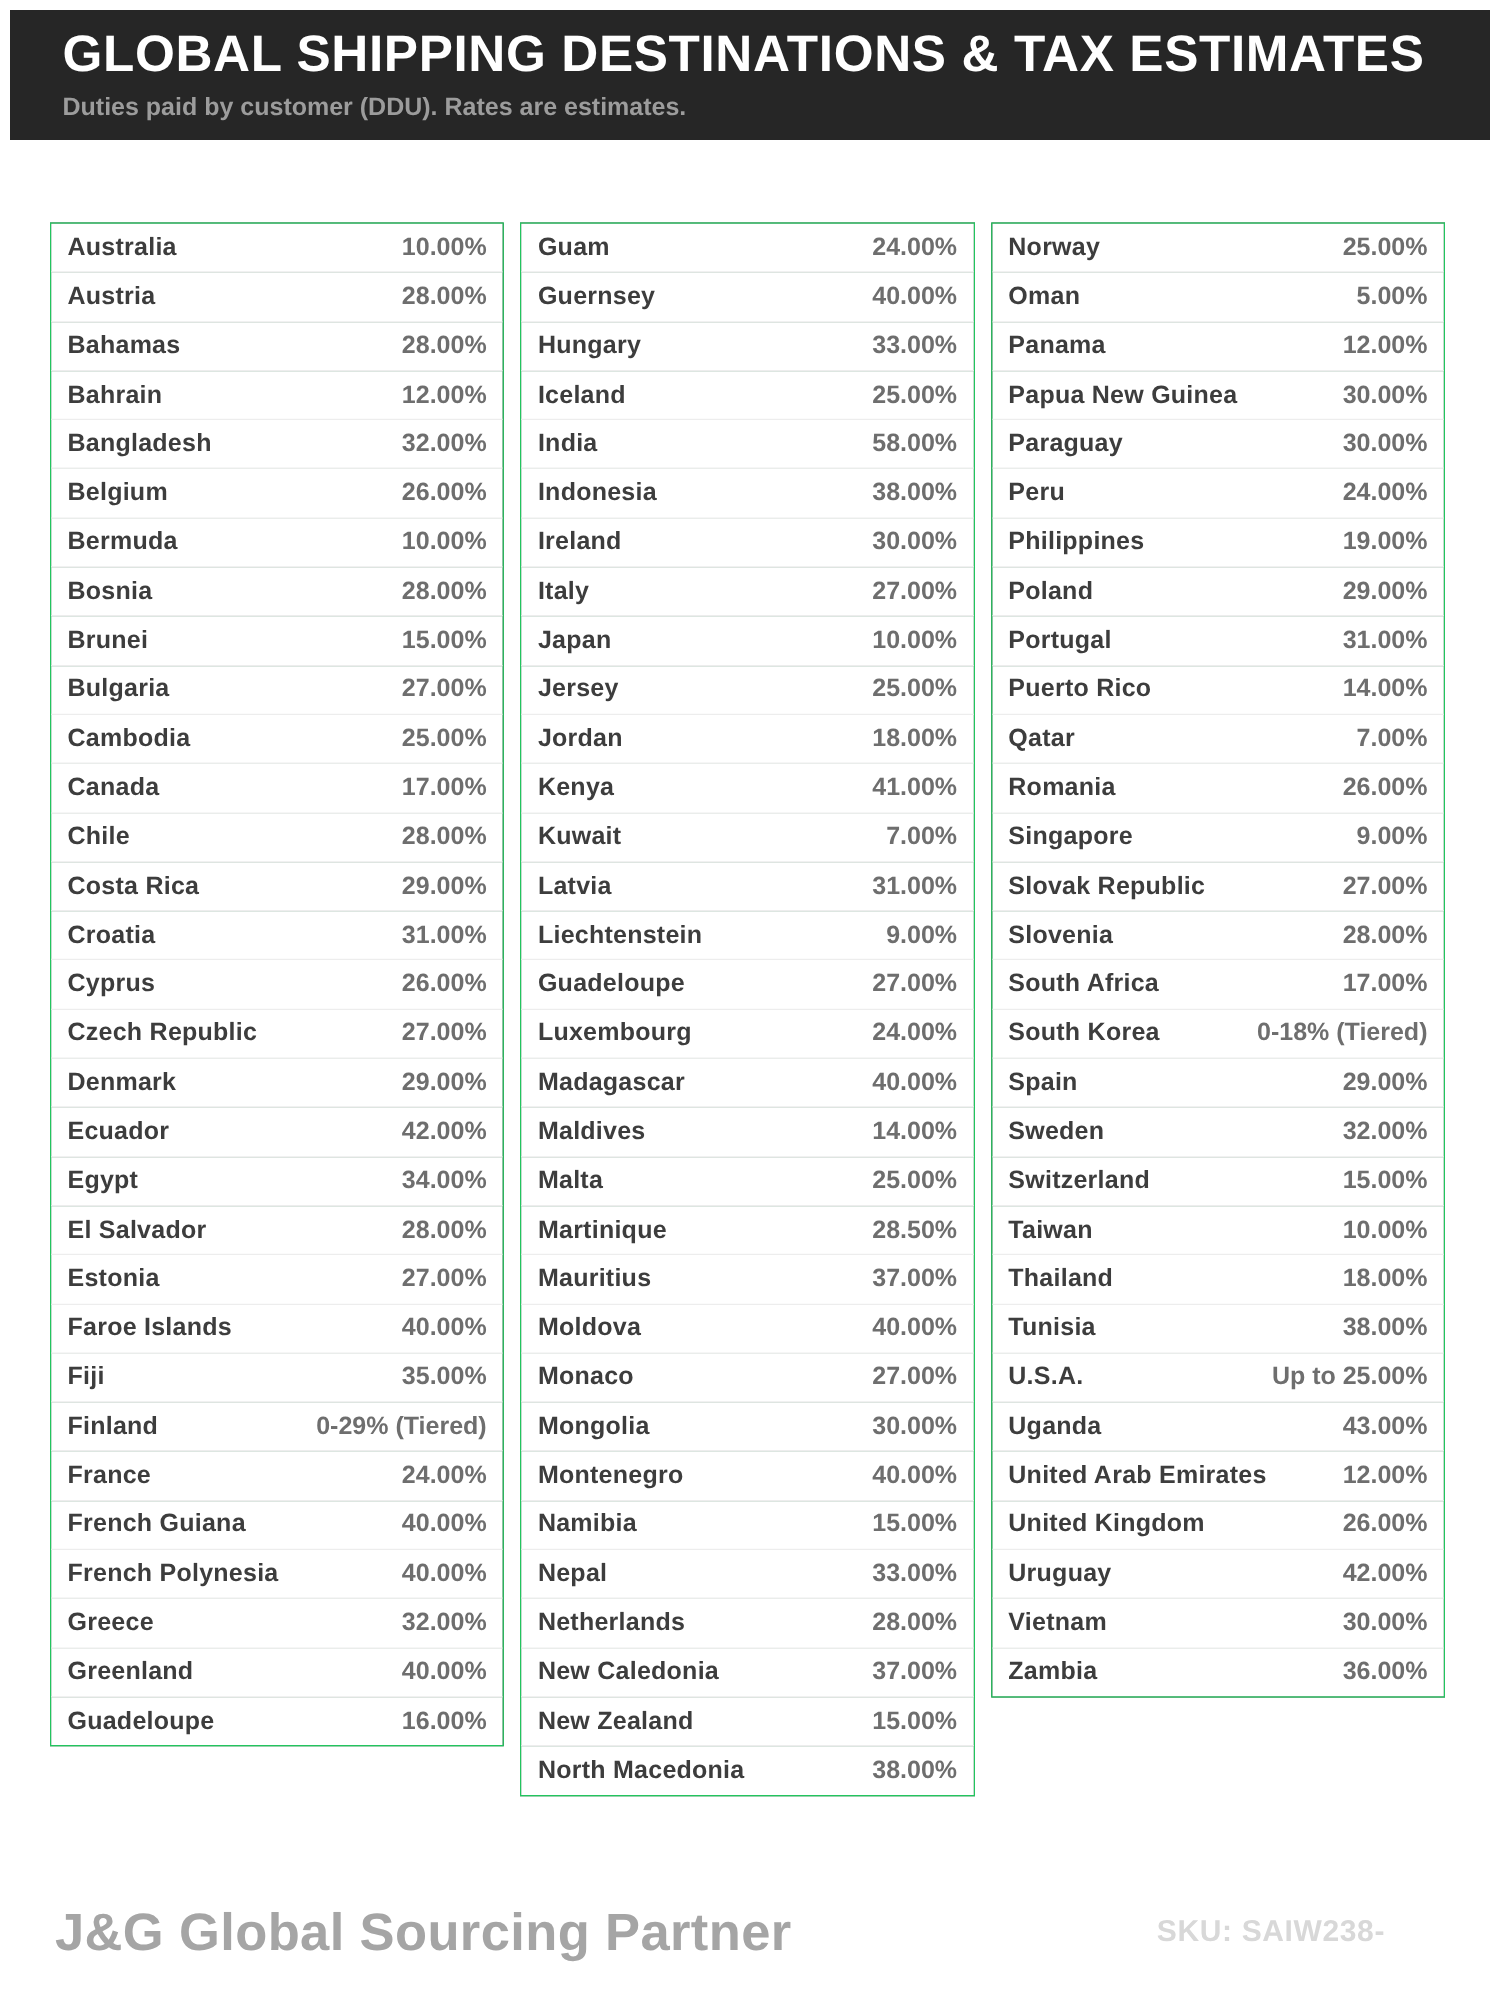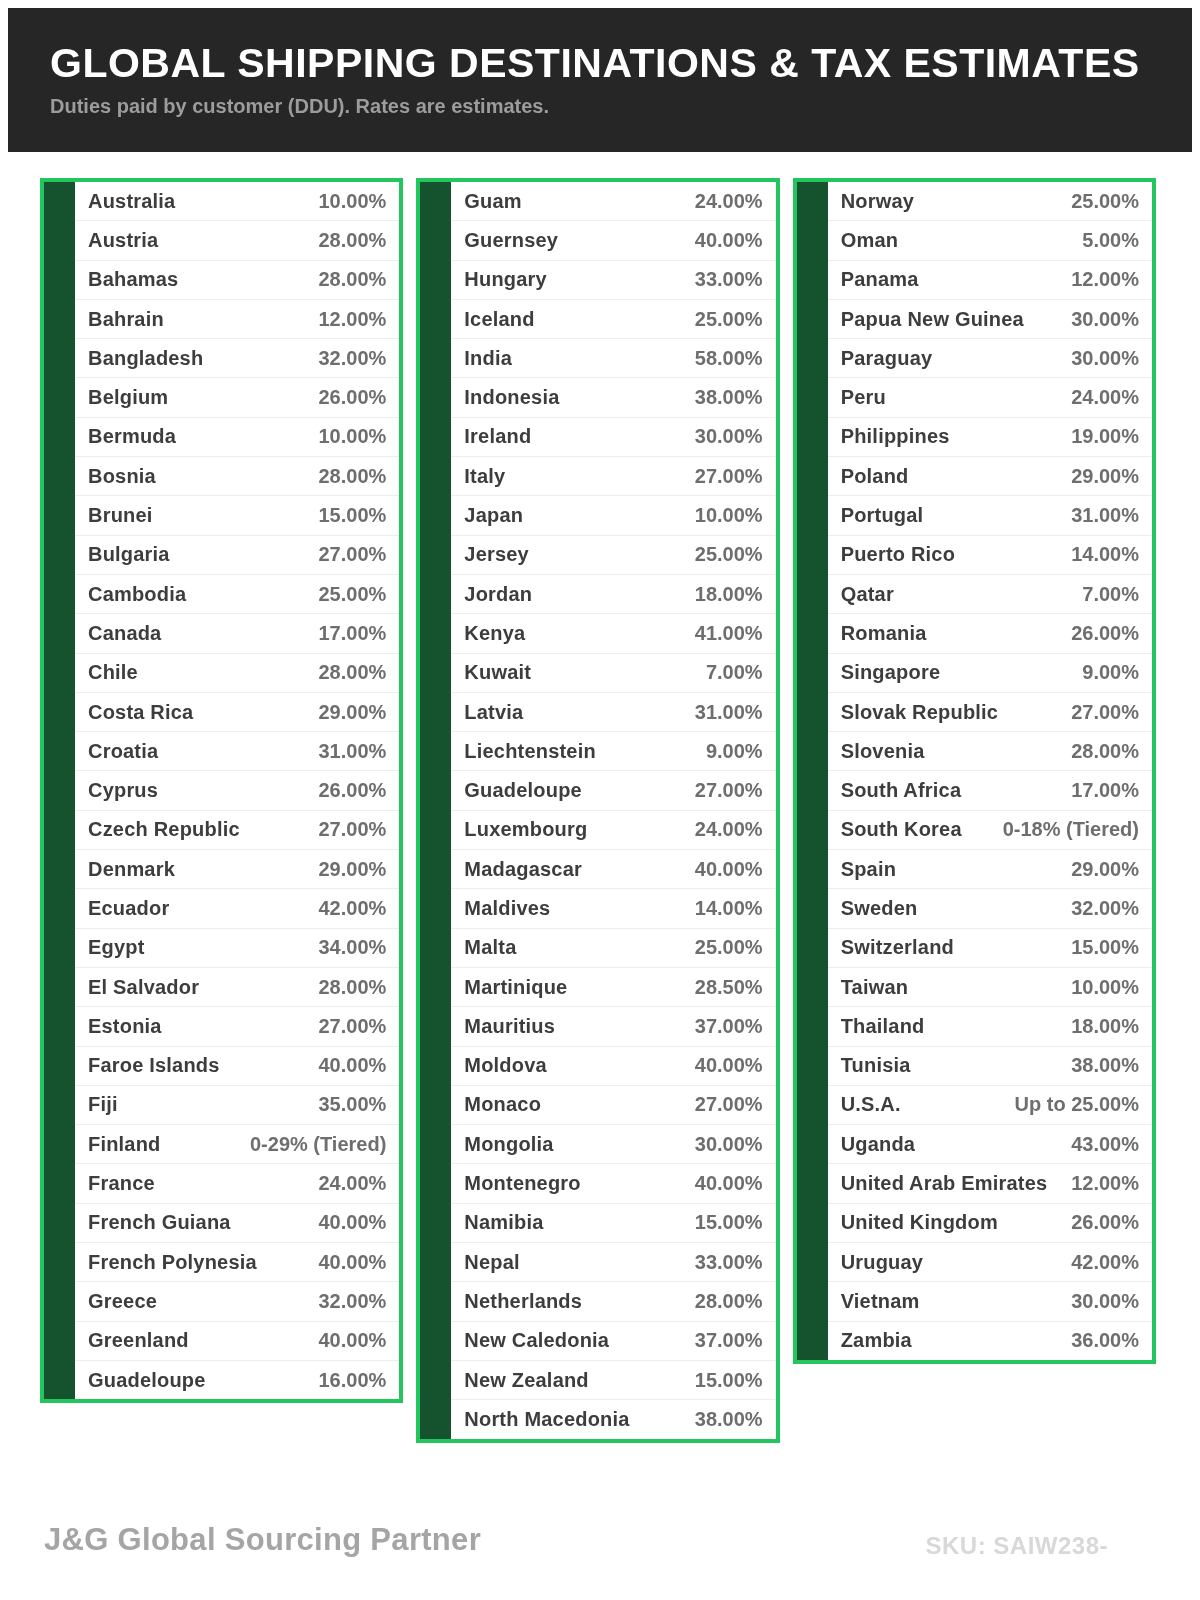--- a/index.html
+++ b/index.html
@@ -13,21 +13,21 @@
     width: 1200px;
     height: 1600px;
     background: #ffffff;
     overflow: hidden;
   }
   .header {
     position: absolute;
     left: 8px;
     top: 8px;
     width: 1184px;
-    height: 144px;
+    height: 104px;
     background: #262626;
     box-sizing: border-box;
     padding-left: 42px;
     display: flex;
     flex-direction: column;
     justify-content: center;
   }
   .title {
     color: #ffffff;
     font-size: 41px;
@@ -45,23 +45,22 @@
     position: absolute;
     top: 178px;
     left: 40px;
     width: 1116px;
     display: flex;
     gap: 13px;
     align-items: flex-start;
   }
   .col-table {
     flex: 1;
-    border: 4px solid #22c55e;
+    border: 1px solid #22c55e;
     background: #14532d;
-    padding-left: 31px;
   }
   .row {
     height: 38.3px;
     display: flex;
     justify-content: space-between;
     align-items: center;
     padding: 0 13px;
     border-bottom: 1px solid #ededed;
     background: #ffffff;
   }
@@ -77,21 +76,21 @@
     font-size: 20px;
     font-weight: 700;
     color: #6e6e6e;
     white-space: nowrap;
     text-align: right;
   }
   .footer-brand {
     position: absolute;
     left: 44px;
     top: 1522px;
-    font-size: 31px;
+    font-size: 42px;
     font-weight: 700;
     color: #a5a5a5;
     letter-spacing: 0.3px;
   }
   .footer-sku {
     position: absolute;
     right: 92px;
     top: 1532px;
     font-size: 24px;
     font-weight: 700;

